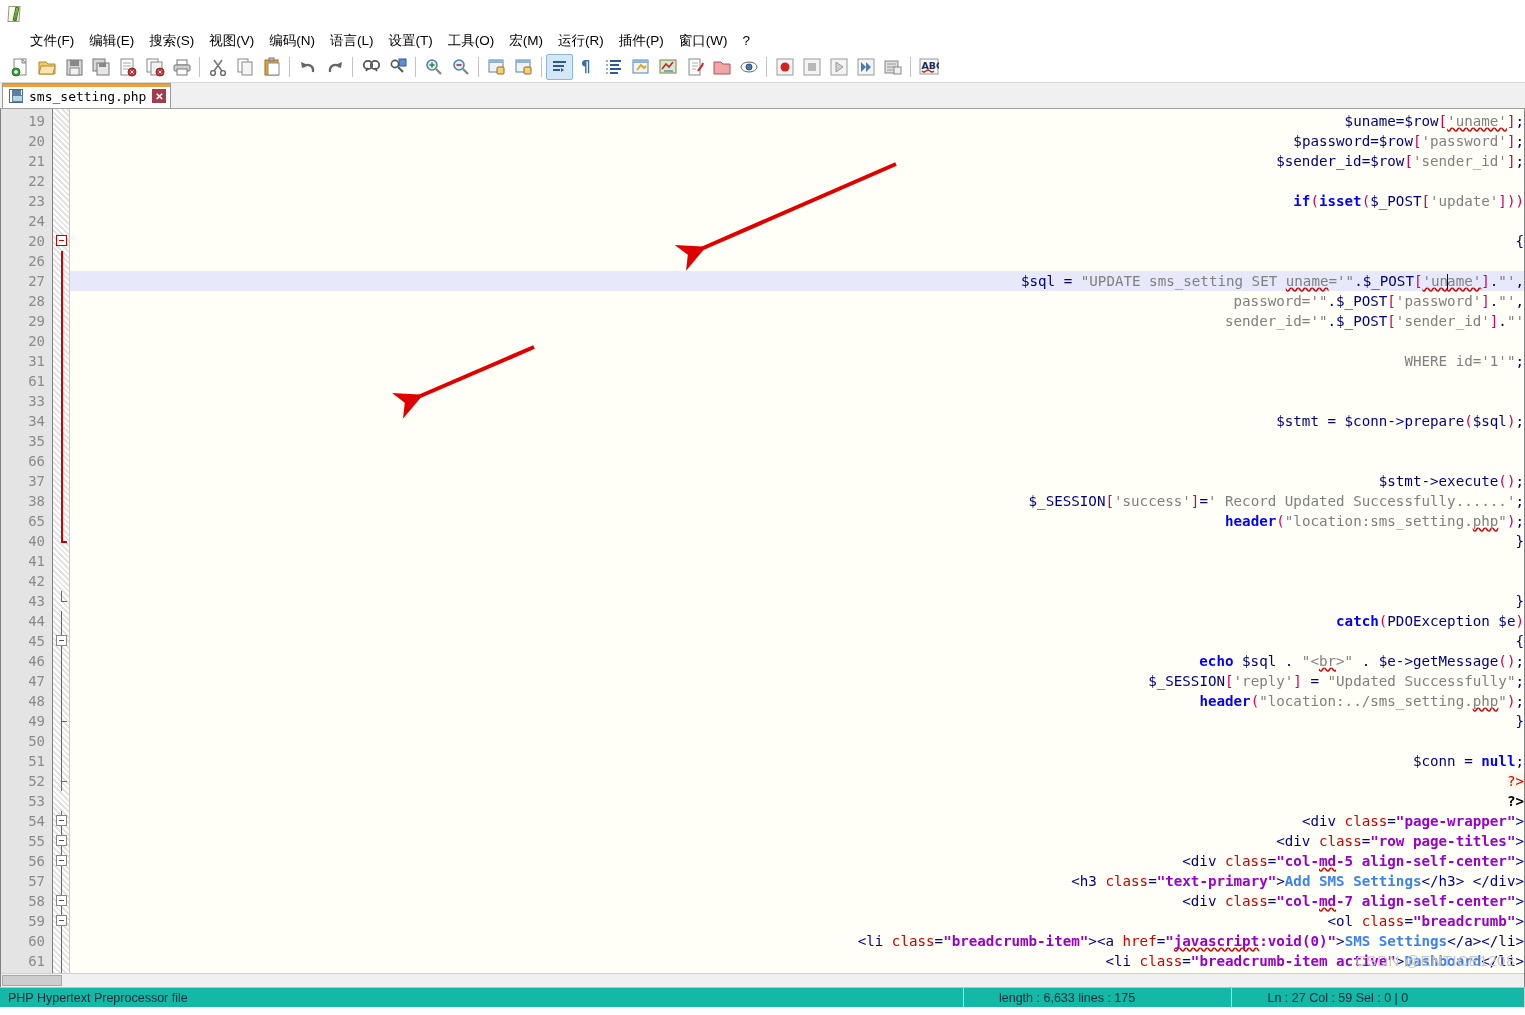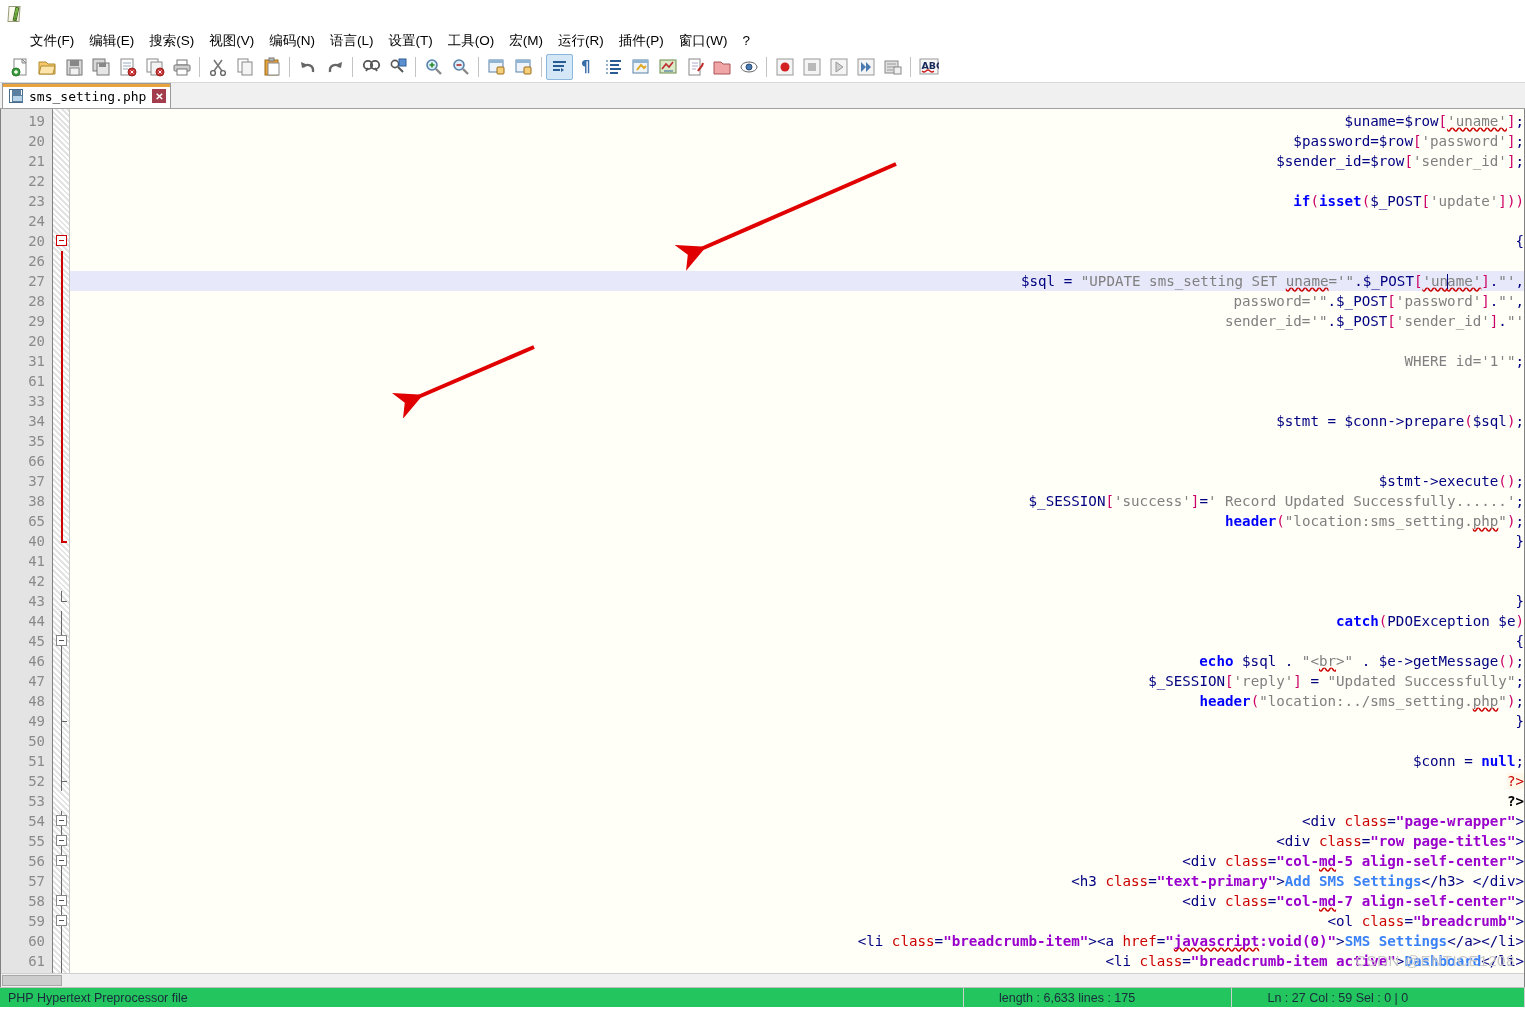--- a/index.html
+++ b/index.html
@@ -256,21 +256,21 @@
   
   .arrow-layer {
     position: absolute;
     left: 0; top: 0; right: 0; bottom: 0;
     pointer-events: none;
   }
 
   
   .statusbar {
     height: 20px;
-    background: #22c55e;
+    background: #14b8a6;
     border-top: 1px solid #c0c0c0;
     display: flex;
     align-items: center;
     font-size: 12.5px;
     color: #1b2b3b;
     position: relative;
     overflow: hidden;
     gap: 27px;
   }
   .sb-cell {

